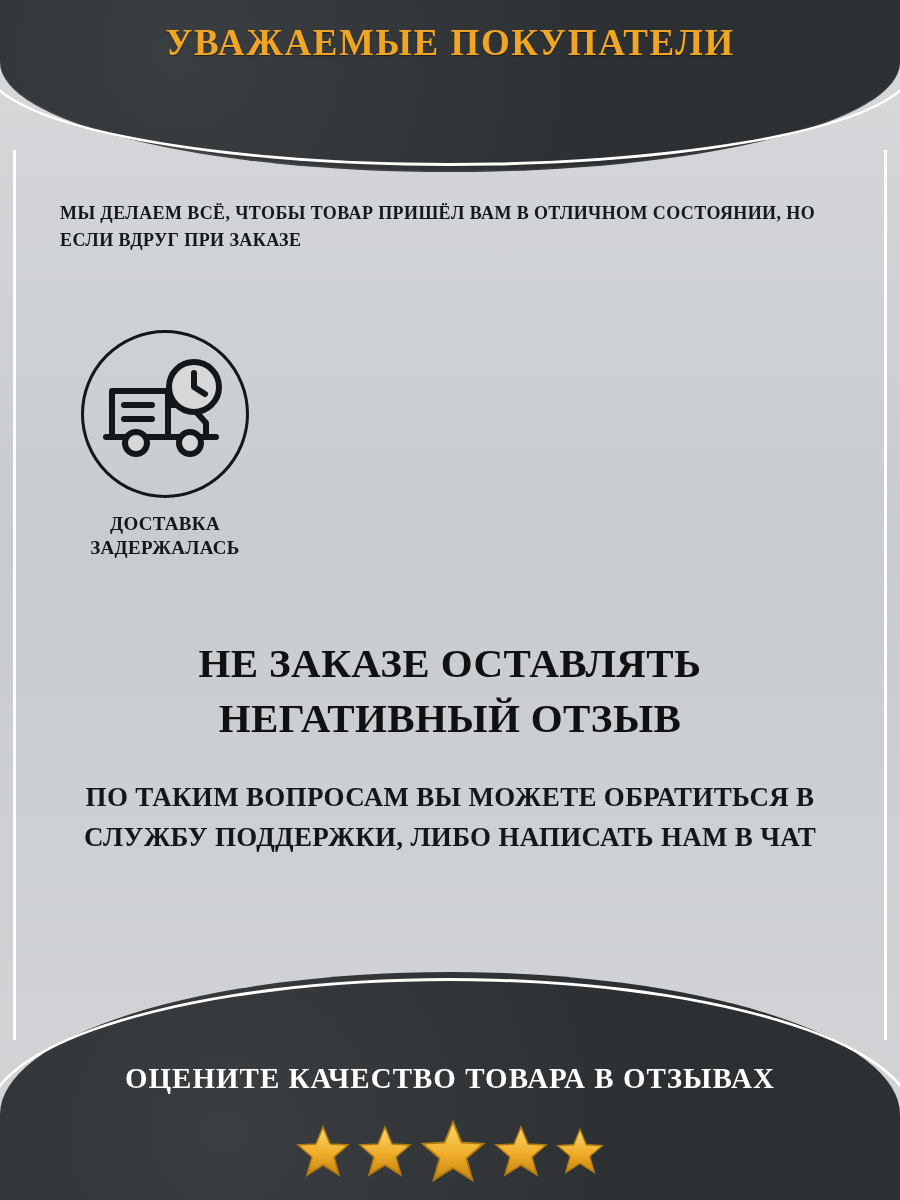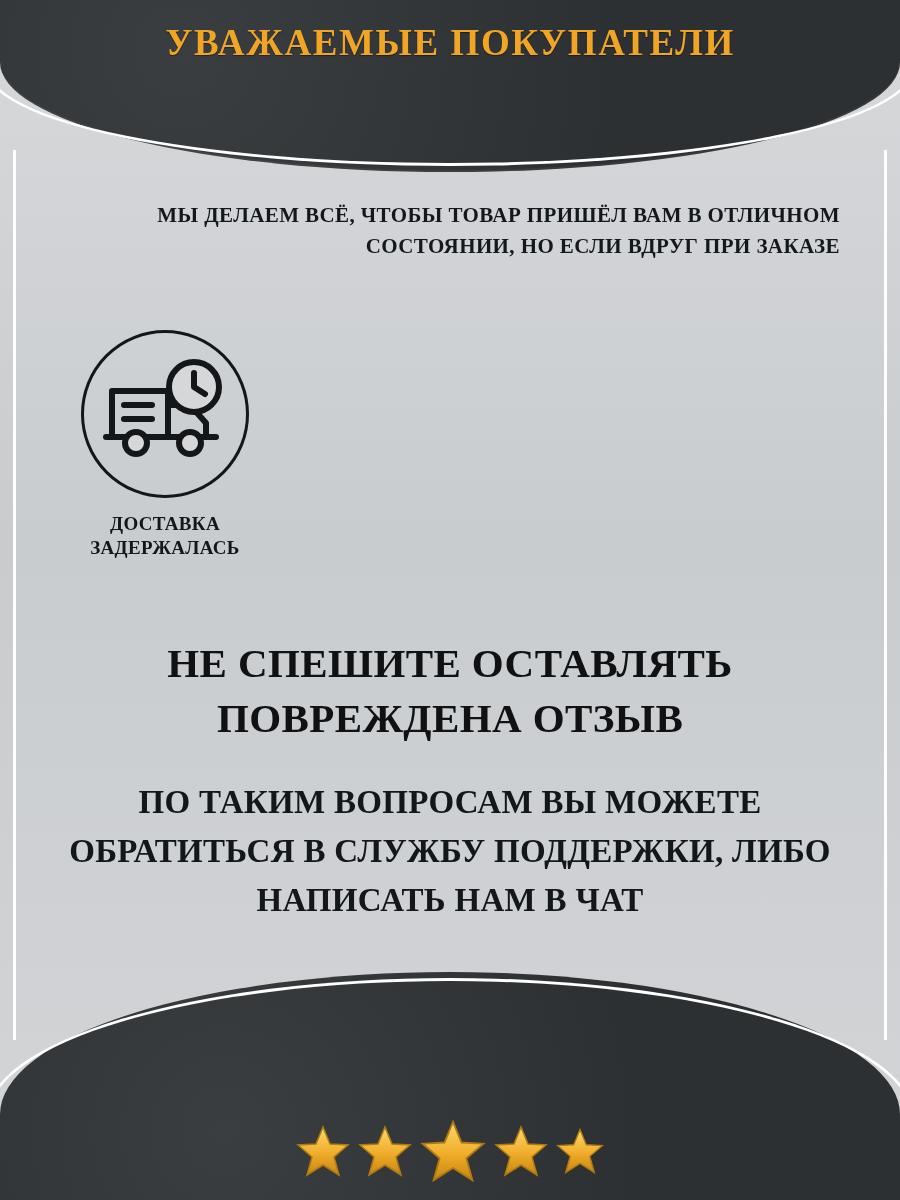--- a/index.html
+++ b/index.html
@@ -86,22 +86,22 @@
   }
   .rail.left { left: 13px; }
   .rail.right { right: 13px; }
 
   
   .intro {
     position: absolute;
     top: 200px;
     left: 60px;
     width: 780px;
-    text-align: right;
-    font-size: 21px;
+    text-align: left;
+    font-size: 18px;
     font-weight: bold;
     line-height: 1.48;
     color: #15181a;
     letter-spacing: 0.4px;
   }
 
   .icons-row {
     position: absolute;
     top: 330px;
     left: 40px;
@@ -151,21 +151,21 @@
     color: #0f1113;
     letter-spacing: 0.4px;
   }
 
   .support-text {
     position: absolute;
     top: 778px;
     left: 50px;
     width: 800px;
     text-align: center;
-    font-size: 33px;
+    font-size: 27px;
     font-weight: bold;
     line-height: 1.48;
     color: #14171a;
     letter-spacing: 0.3px;
   }
 
   
   .footer-band {
     position: absolute;
     left: 0;
@@ -254,26 +254,27 @@
           <path d="M104 34 V48 L115 55"></path>
         </svg>
       </div>
       <div class="icon-caption">ДОСТАВКА ЗАДЕРЖАЛАСЬ</div>
     </div>
 
 
 
   </div>
 
-  <div class="headline">НЕ СПЕШИТЕ ОСТАВЛЯТЬ ПОВРЕЖДЕНА ОТЗЫВ</div>
+  <div class="headline">НЕ ЗАКАЗЕ ОСТАВЛЯТЬ НЕГАТИВНЫЙ ОТЗЫВ</div>
 
   <div class="support-text">ПО ТАКИМ ВОПРОСАМ ВЫ МОЖЕТЕ ОБРАТИТЬСЯ В СЛУЖБУ ПОДДЕРЖКИ, ЛИБО НАПИСАТЬ НАМ В ЧАТ</div>
 
   <div class="footer-band"></div>
   <div class="footer-inner">
+    <div class="footer-title">ОЦЕНИТЕ КАЧЕСТВО ТОВАРА В ОТЗЫВАХ</div>
     <div class="stars">
       <svg class="star" width="56" height="56" viewBox="0 0 56 56">
         <defs>
           <linearGradient id="g1" x1="0" y1="0" x2="0" y2="1">
             <stop offset="0%" stop-color="#fbd96b"></stop>
               <stop offset="55%" stop-color="#f0ad2a"></stop>
               <stop offset="100%" stop-color="#c8860f"></stop>
           </linearGradient>
         </defs>
         <path d="M28 4 L35 21 L53 22 L39 34 L44 52 L28 42 L12 52 L17 34 L3 22 L21 21 Z" fill="url(#g1)" stroke="#b07a10" stroke-width="1.5"></path>

